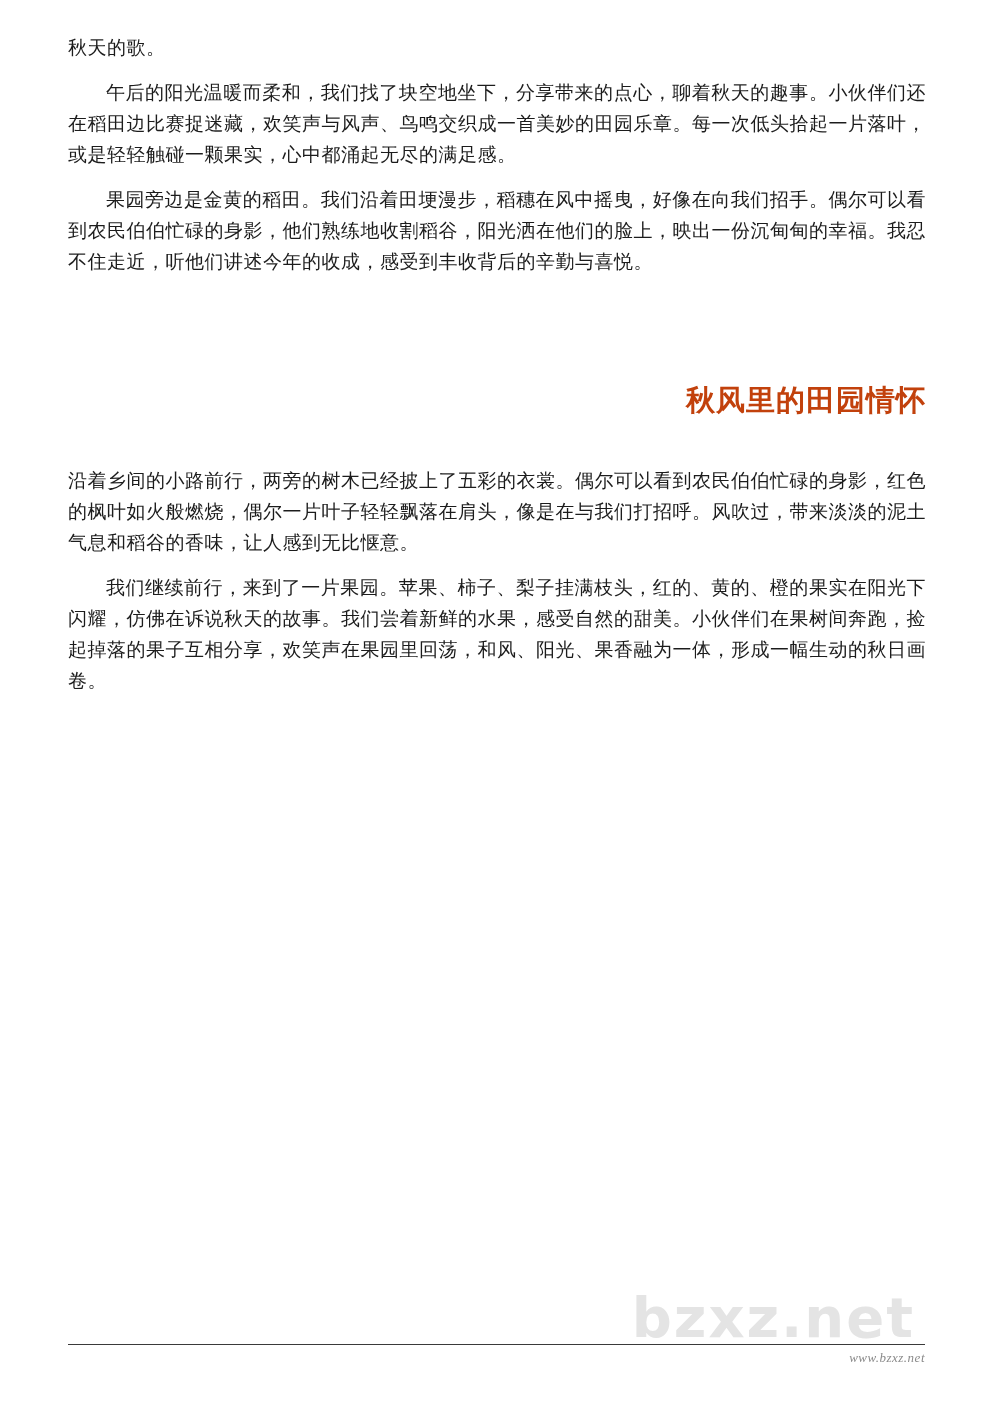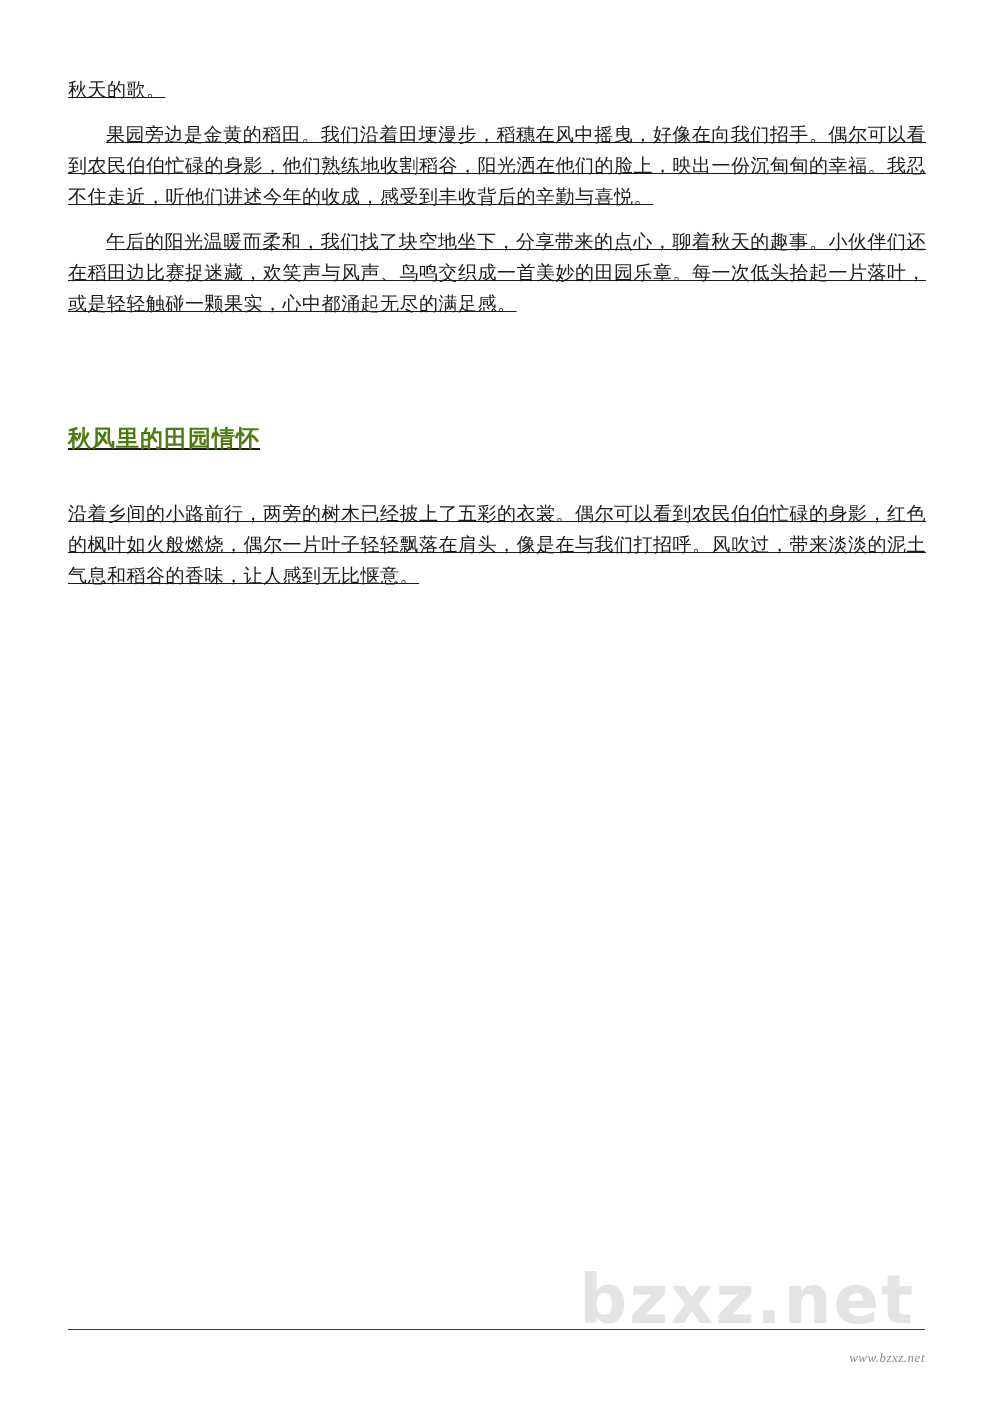--- a/index.html
+++ b/index.html
@@ -16,93 +16,93 @@
     color: #1c1c1c;
   }
   .page {
     position: absolute;
     left: 68px;
     top: 0;
     width: 858px;
     height: 100%;
   }
   .content {
-    padding-top: 74px;
-    text-decoration: underline;
+    padding-top: 32px;
   }
   p.para {
     font-size: 19px;
     line-height: 31px;
     text-align: justify;
     margin: 0 0 14px 0;
     text-indent: 2em;
     letter-spacing: 0.5px;
   }
   p.noindent {
     text-indent: 0;
   }
   h1.essay-title {
     font-family: "Liberation Sans", sans-serif;
-    font-size: 23px;
+    font-size: 29px;
     font-weight: bold;
-    text-align: left;
-    color: #4d7c0f;
+    text-align: right;
+    color: #c2410c;
     margin: 104px 0 44px 0;
     letter-spacing: 1px;
   }
   .watermark {
     position: absolute;
     right: 78px;
-    bottom: 70px;
+    bottom: 58px;
     font-family: "DejaVu Sans", sans-serif;
     font-weight: bold;
-    font-size: 67px;
+    font-size: 56px;
     color: #e4e4e4;
     letter-spacing: 2px;
     line-height: 1;
     user-select: none;
     margin-left: 36px;
   }
   .footer {
     position: absolute;
     left: 68px;
     right: 68px;
     bottom: 38px;
     border-top: 1px solid #3a3a3a;
-    padding-top: 18px;
+    padding-top: 3px;
     text-align: right;
   }
   .footer .site-url {
     font-family: "Liberation Serif", serif;
     font-style: italic;
     font-size: 13px;
     color: #8a8a8a;
     letter-spacing: 0.5px;
   }
 </style>
 </head>
 <body>
 
 <div class="page">
 
   <div class="content">
 
     <p class="para noindent">秋天的歌。</p>
 
+    <p class="para">午后的阳光温暖而柔和，我们找了块空地坐下，分享带来的点心，聊着秋天的趣事。小伙伴们还在稻田边比赛捉迷藏，欢笑声与风声、鸟鸣交织成一首美妙的田园乐章。每一次低头拾起一片落叶，或是轻轻触碰一颗果实，心中都涌起无尽的满足感。</p>
+
     <p class="para">果园旁边是金黄的稻田。我们沿着田埂漫步，稻穗在风中摇曳，好像在向我们招手。偶尔可以看到农民伯伯忙碌的身影，他们熟练地收割稻谷，阳光洒在他们的脸上，映出一份沉甸甸的幸福。我忍不住走近，听他们讲述今年的收成，感受到丰收背后的辛勤与喜悦。</p>
-
-    <p class="para">午后的阳光温暖而柔和，我们找了块空地坐下，分享带来的点心，聊着秋天的趣事。小伙伴们还在稻田边比赛捉迷藏，欢笑声与风声、鸟鸣交织成一首美妙的田园乐章。每一次低头拾起一片落叶，或是轻轻触碰一颗果实，心中都涌起无尽的满足感。</p>
 
 
     <h1 class="essay-title">秋风里的田园情怀</h1>
 
 
     <p class="para noindent">沿着乡间的小路前行，两旁的树木已经披上了五彩的衣裳。偶尔可以看到农民伯伯忙碌的身影，红色的枫叶如火般燃烧，偶尔一片叶子轻轻飘落在肩头，像是在与我们打招呼。风吹过，带来淡淡的泥土气息和稻谷的香味，让人感到无比惬意。</p>
 
 
+    <p class="para">我们继续前行，来到了一片果园。苹果、柿子、梨子挂满枝头，红的、黄的、橙的果实在阳光下闪耀，仿佛在诉说秋天的故事。我们尝着新鲜的水果，感受自然的甜美。小伙伴们在果树间奔跑，捡起掉落的果子互相分享，欢笑声在果园里回荡，和风、阳光、果香融为一体，形成一幅生动的秋日画卷。</p>
 
 
 
   </div>
 
 </div>
 
 <div class="watermark">bzxz.net</div>
 
 <div class="footer">

